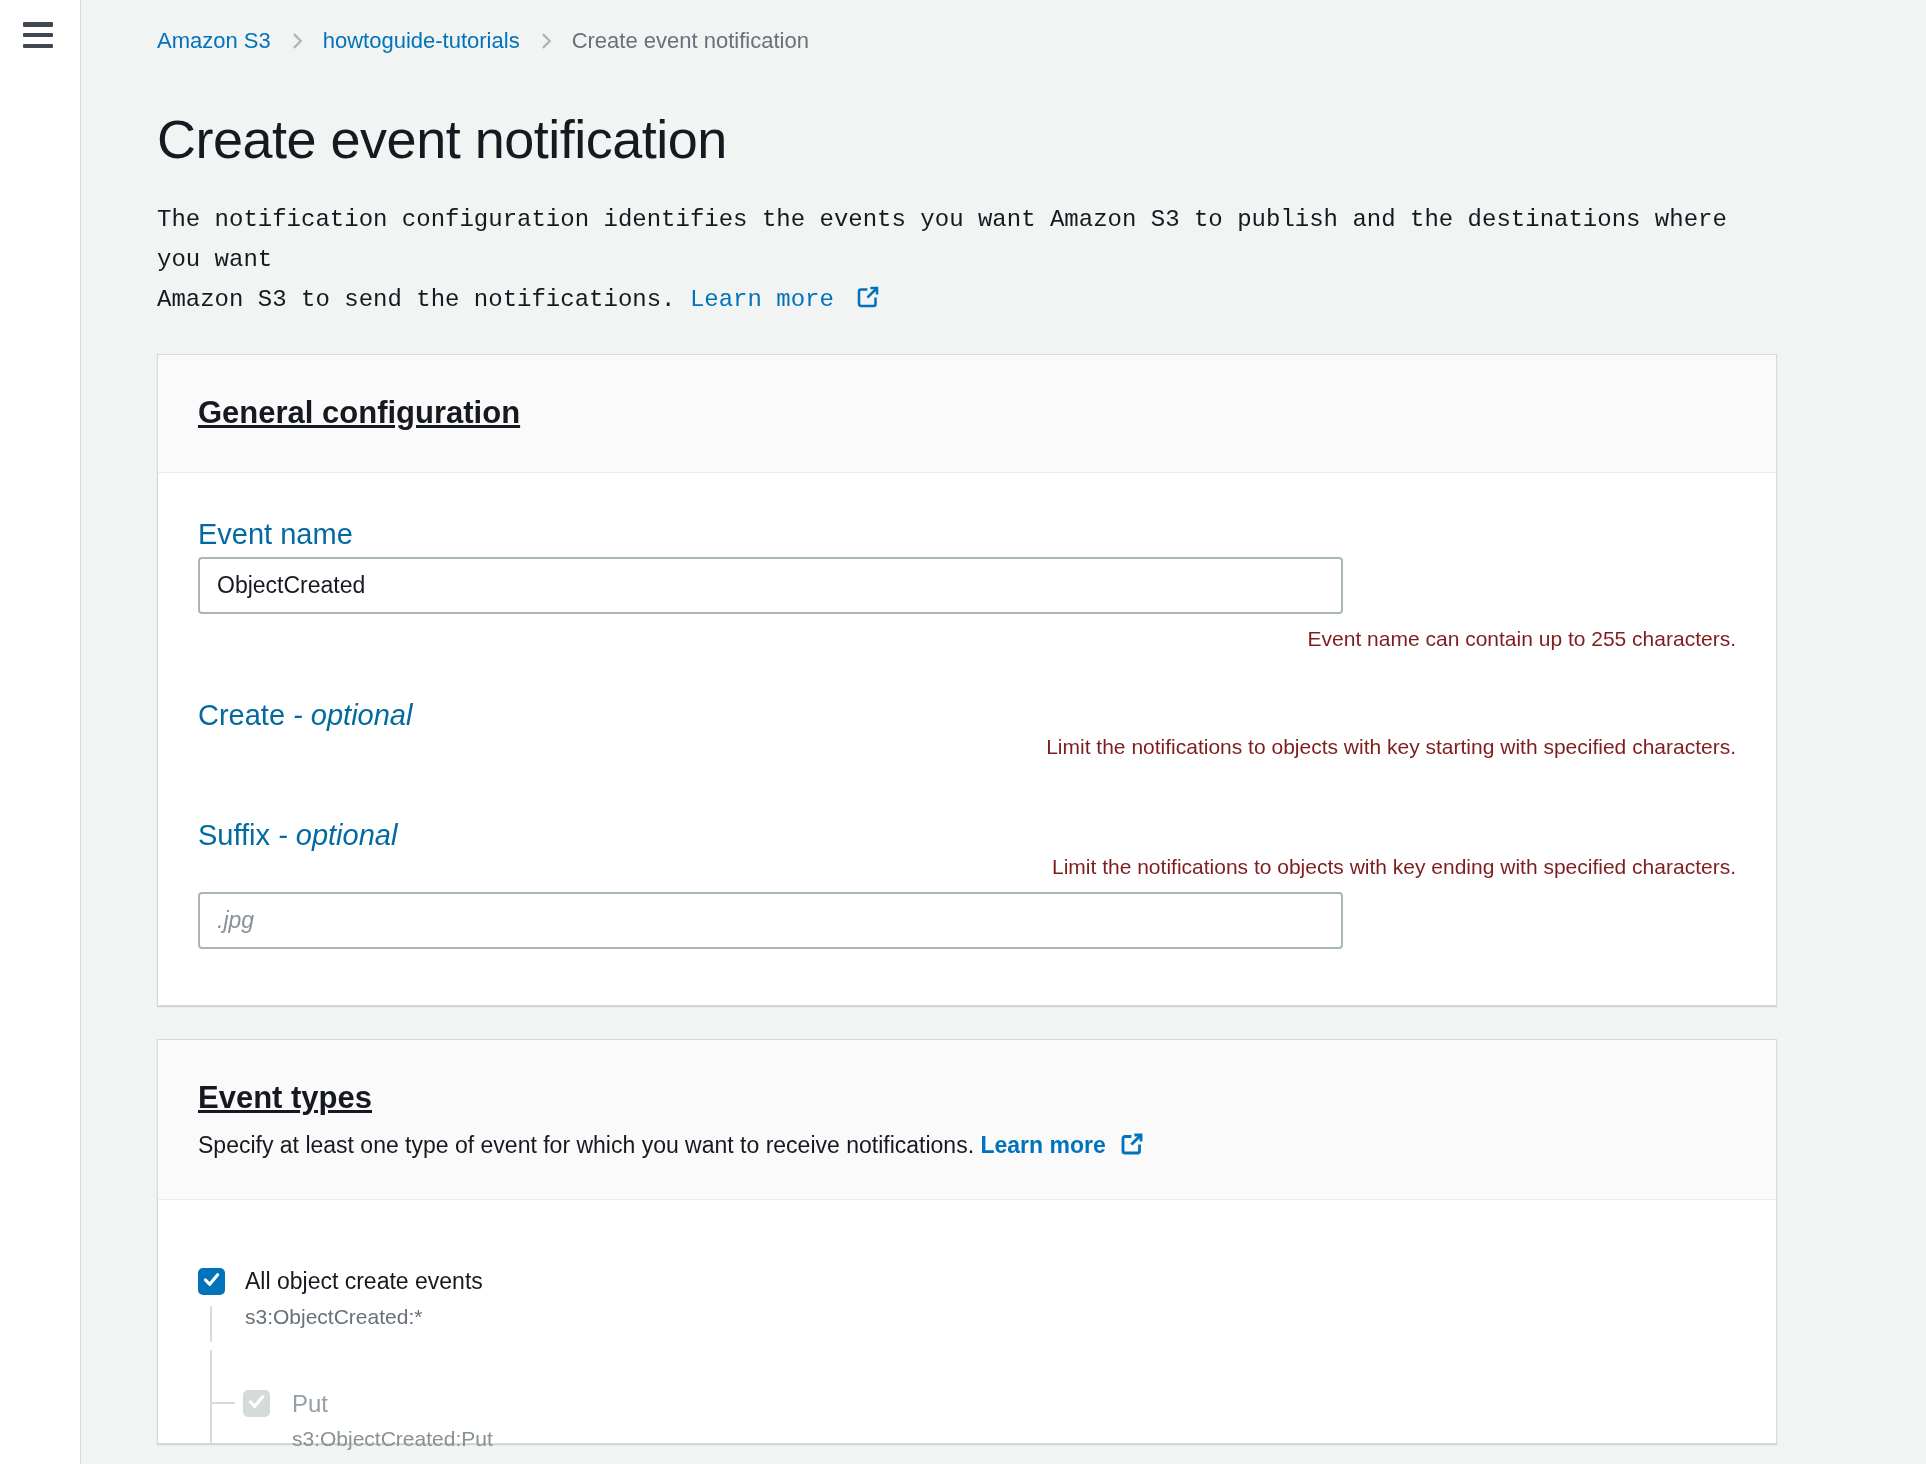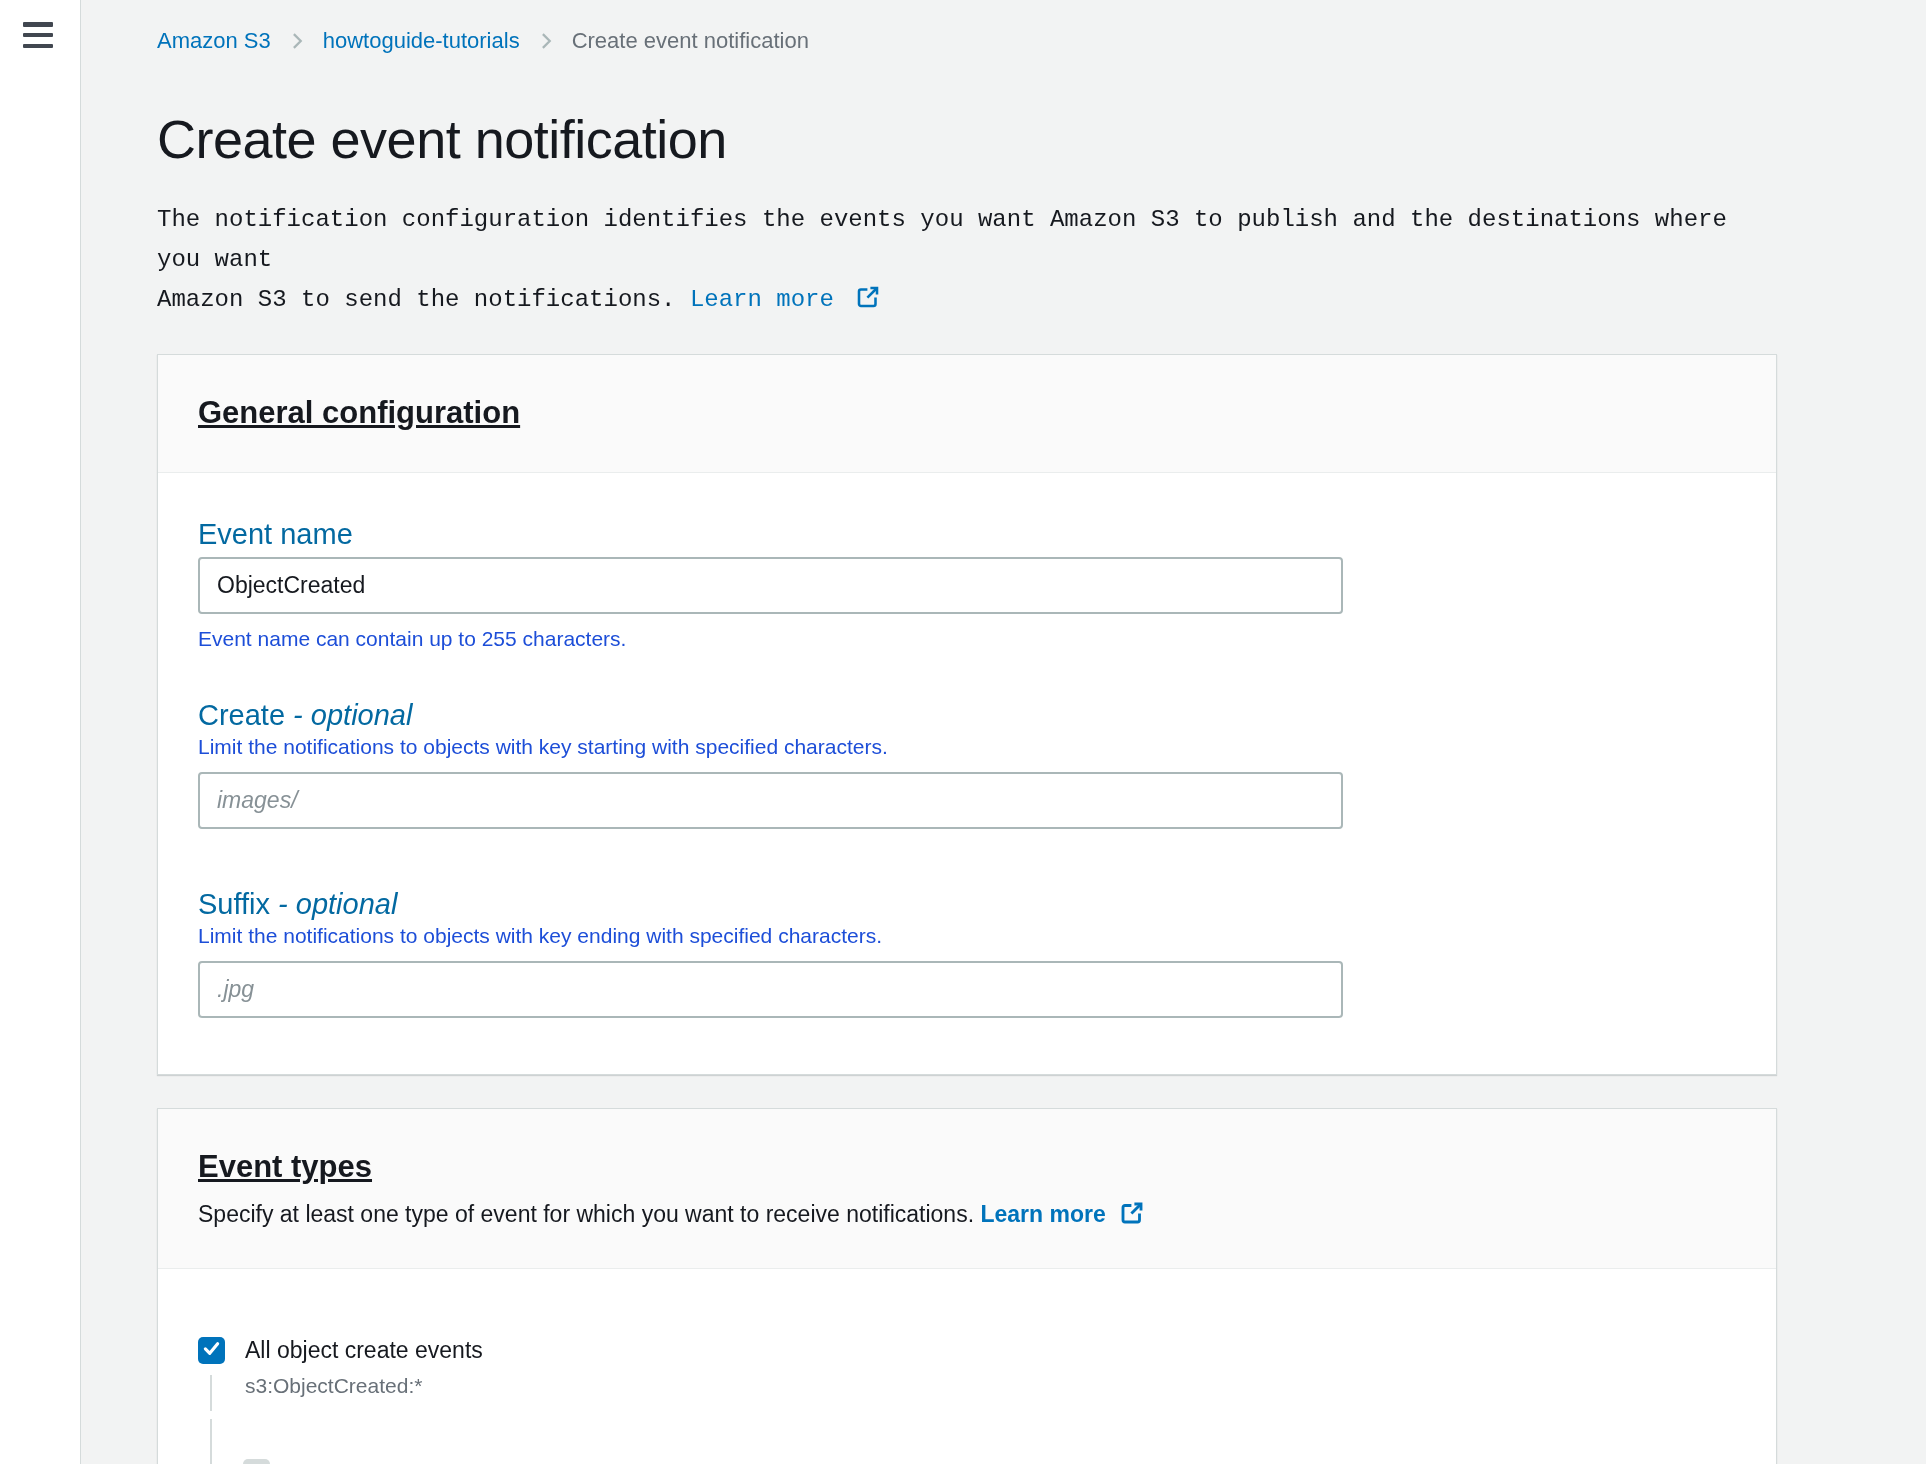--- a/index.html
+++ b/index.html
@@ -69,21 +69,21 @@
   .card-header h2 { font-size: 31px; font-weight: 700; line-height: 40px; color: #16191f; text-decoration: underline; }
   .card-header .header-desc { margin-top: 12px; font-size: 23px; line-height: 30px; color: #16191f; }
 
   .card-body { background: #ffffff; padding: 46px 40px 56px 40px; }
 
   .form-group { }
   .form-group + .form-group { margin-top: 48px; }
   .form-group.suffix-group { margin-top: 60px; }
   .form-label { display: block; font-size: 29px; line-height: 30px; color: #0369a1; }
   .form-label em { font-style: italic; text-align: center; }
-  .field-desc { font-size: 21px; line-height: 26px; color: #1d4ed8; margin-top: 4px; }
+  .field-desc { font-size: 21px; line-height: 26px; color: #7f1d1d; margin-top: 4px; text-align: right; }
   .helper-below { margin-top: 12px; }
   .text-input {
     display: block;
     width: 1145px; height: 57px;
     border: 2px solid #aab7b8; border-radius: 4px;
     background: #ffffff;
     font-family: "Liberation Sans", "DejaVu Sans", sans-serif;
     font-size: 23px; color: #16191f;
     padding: 0 17px;
     outline: none;
@@ -175,21 +175,20 @@
           <input class="text-input mt-label" type="text" value="ObjectCreated" style="">
           <div class="field-desc helper-below">Event name can contain up to 255 characters.</div>
         </div>
 
         <div class="form-group">
           <label class="form-label">
             <span>Create</span>
             <em>- optional</em>
           </label>
           <div class="field-desc">Limit the notifications to objects with key starting with specified characters.</div>
-          <input class="text-input mt-helper" type="text" placeholder="images/" style="">
         </div>
 
         <div class="form-group suffix-group">
           <label class="form-label">
             <span>Suffix</span>
             <em>- optional</em>
           </label>
           <div class="field-desc">Limit the notifications to objects with key ending with specified characters.</div>
           <input class="text-input mt-helper" type="text" placeholder=".jpg" style="">
         </div>

